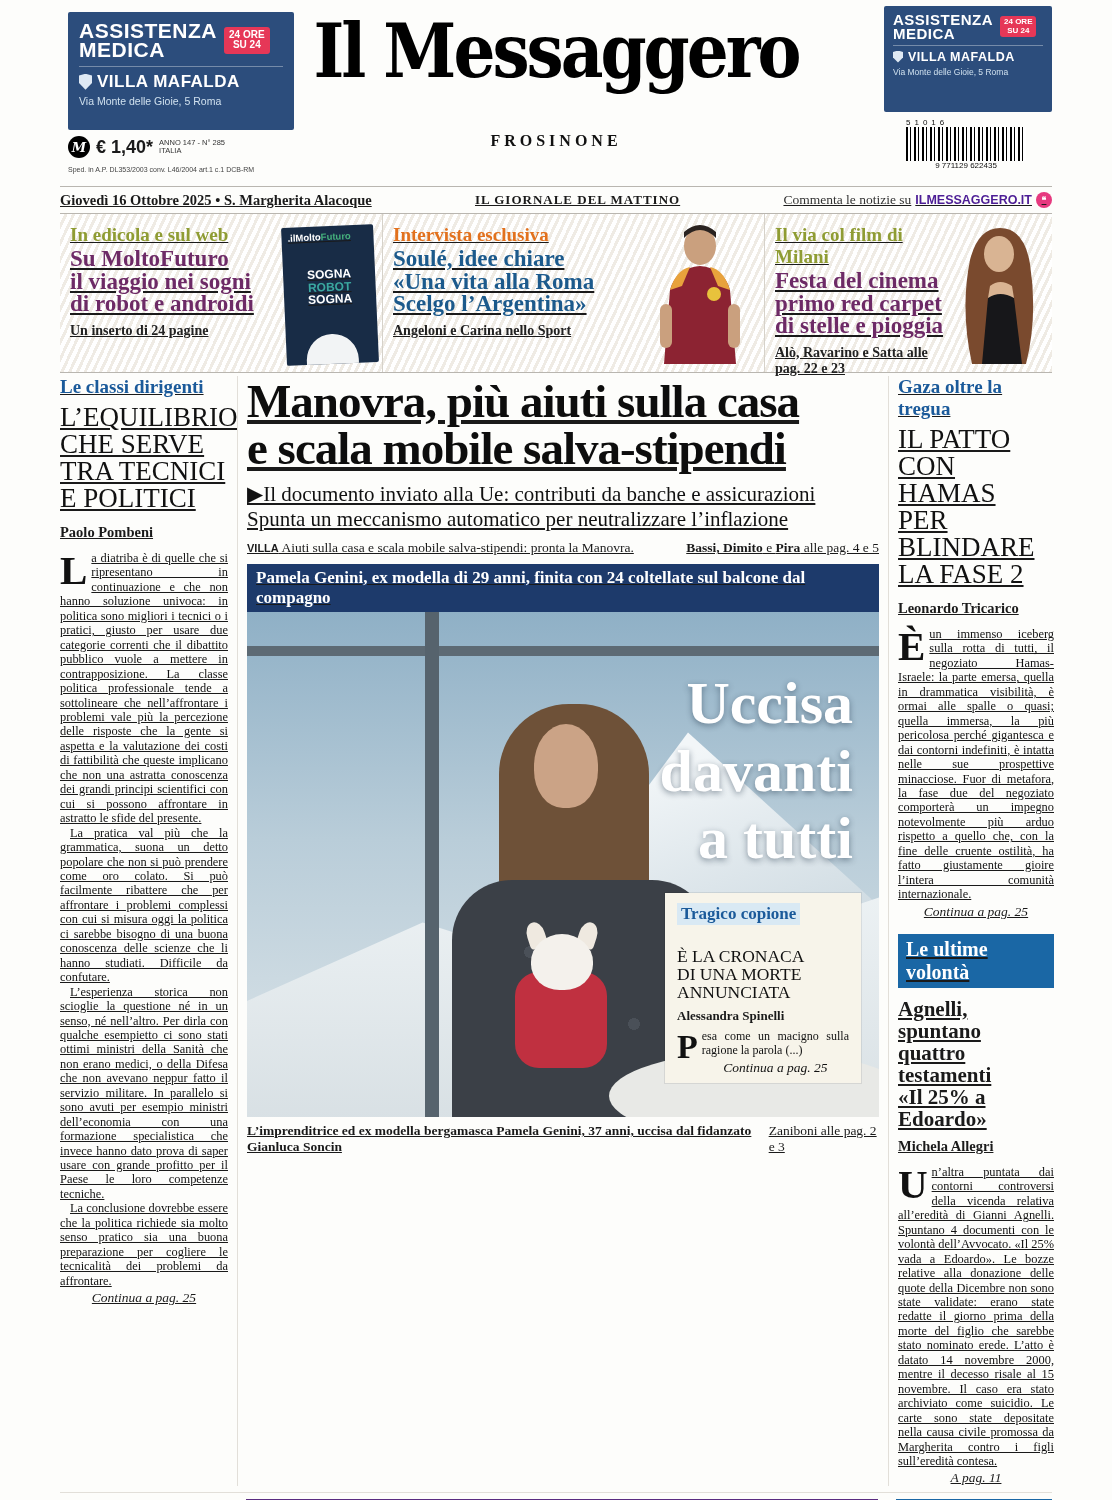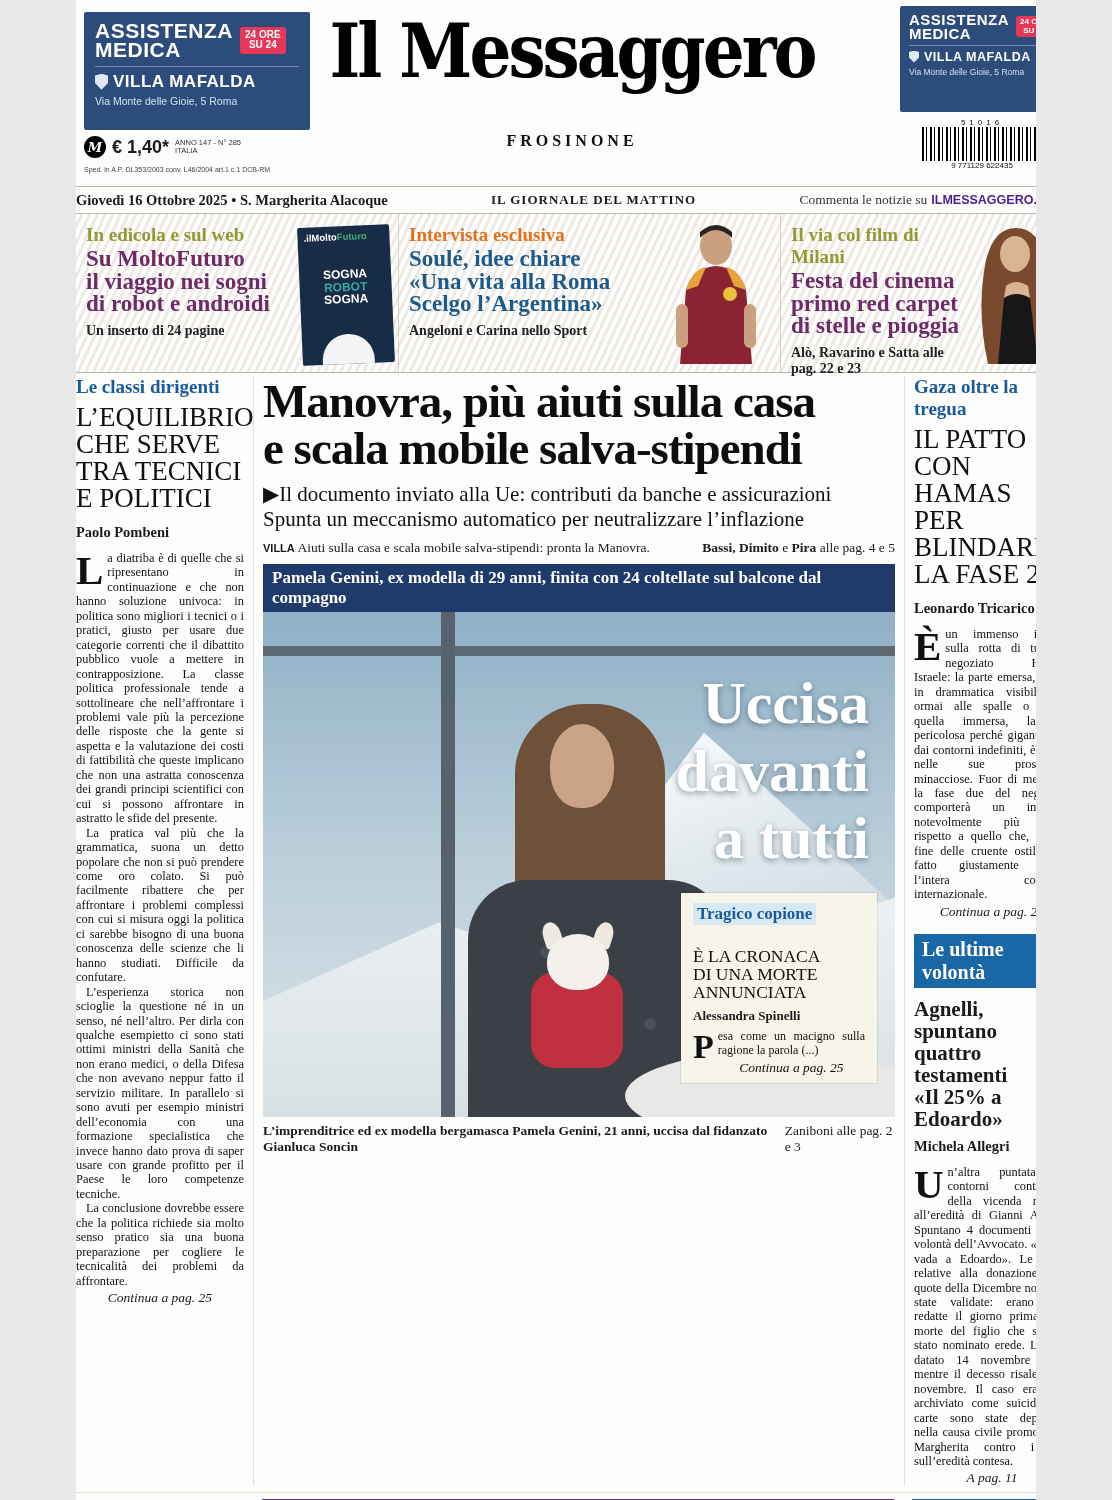--- a/index.html
+++ b/index.html
@@ -1,17 +1,17 @@
 <!DOCTYPE html>
 <html lang="it"><head>
 <meta charset="utf-8">
 <style>
   html,body{margin:0;padding:0;background:#e8e8e8;}
-  .page{position:relative;width:960px;height:1500px;background:#fdfdfb;margin:0 auto;
-        font-family:"Liberation Serif",serif;color:#1a1a1a;overflow:hidden;}
+  .page{position:relative;width:1112px;height:1500px;background:#fdfdfb;margin:0 auto;
+        font-family:"Liberation Serif",serif;color:#1a1a1a;overflow:hidden;text-decoration:underline;}
   .inner{position:relative;width:992px;margin:0 auto;}
   .ml{white-space:pre-line;}
 
   
   .header{position:relative;height:186px;}
   .masthead{position:absolute;left:0;right:0;top:8px;text-align:center;
     font-family:"DejaVu Serif",serif;font-weight:bold;font-size:66px;letter-spacing:-3px;
     transform:scaleY(1.12);transform-origin:top center;color:#000;}
   .edition{position:absolute;left:0;right:0;top:132px;text-align:center;font-weight:bold;
     font-size:16px;letter-spacing:4px;color:#111;}
@@ -35,21 +35,21 @@
   .small .am-addr{font-size:8.5px;}
   .price-row{position:absolute;left:8px;top:136px;display:flex;align-items:center;gap:6px;}
   .m-logo{width:22px;height:22px;border-radius:50%;background:#000;color:#fff;display:flex;align-items:center;
     justify-content:center;font-family:"DejaVu Serif",serif;font-weight:bold;font-style:italic;font-size:13px;}
   .price{font-family:"Liberation Sans",sans-serif;font-weight:bold;font-size:18px;}
   .issue{font-family:"Liberation Sans",sans-serif;font-size:7.5px;line-height:1.1;color:#333;}
   .sped{position:absolute;left:8px;top:166px;font-family:"Liberation Sans",sans-serif;font-size:7px;color:#444;}
   .barcode-wrap{position:absolute;right:26px;top:118px;width:120px;text-align:center;
     font-family:"Liberation Sans",sans-serif;font-size:8px;color:#111;}
   .barcode{height:34px;background:repeating-linear-gradient(90deg,#000 0 2px,#fff 2px 4px,#000 4px 5px,#fff 5px 8px);}
-  .bc-top{text-align:center;letter-spacing:4px;}
+  .bc-top{text-align:left;letter-spacing:4px;}
 
   
   .dateline{display:flex;justify-content:space-between;align-items:center;height:26px;
     border-top:1px solid #b9b6b0;border-bottom:1px solid #b9b6b0;font-size:14.5px;}
   .date-left{font-weight:bold;}
   .tagline{font-weight:bold;letter-spacing:1px;font-size:13px;}
   .social{display:flex;align-items:center;gap:4px;font-size:13.5px;color:#333;}
   .social b{font-family:"Liberation Sans",sans-serif;font-size:12.5px;color:#4c1d95;}
   .bubble{width:16px;height:16px;border-radius:50%;background:#e6397f;color:#fff;font-size:9px;
     display:flex;align-items:center;justify-content:center;font-weight:bold;}
@@ -327,21 +327,21 @@
 ANNUNCIATA</h4>
             <div class="ib">Alessandra Spinelli</div>
             <div class="body-text">
               <p><span class="drop">P</span><span>esa come un macigno sulla ragione la parola (...)</span>
               <span class="cont" style="display:block">Continua a pag. 25</span></p>
             </div>
           </div>
         </div>
 
         <div class="caption">
-          <span class="c-main">L’imprenditrice ed ex modella bergamasca Pamela Genini, 21 anni, uccisa dal fidanzato Gianluca Soncin</span>
+          <span class="c-main">L’imprenditrice ed ex modella bergamasca Pamela Genini, 37 anni, uccisa dal fidanzato Gianluca Soncin</span>
           <span>Zaniboni alle pag. 2 e 3</span>
         </div>
       </div>
 
       <div class="col-r">
         <div>
           <div class="kicker-blue">Gaza oltre la tregua</div>
           <h2 class="opinion-h ml">IL PATTO
 CON HAMAS
 PER BLINDARE

